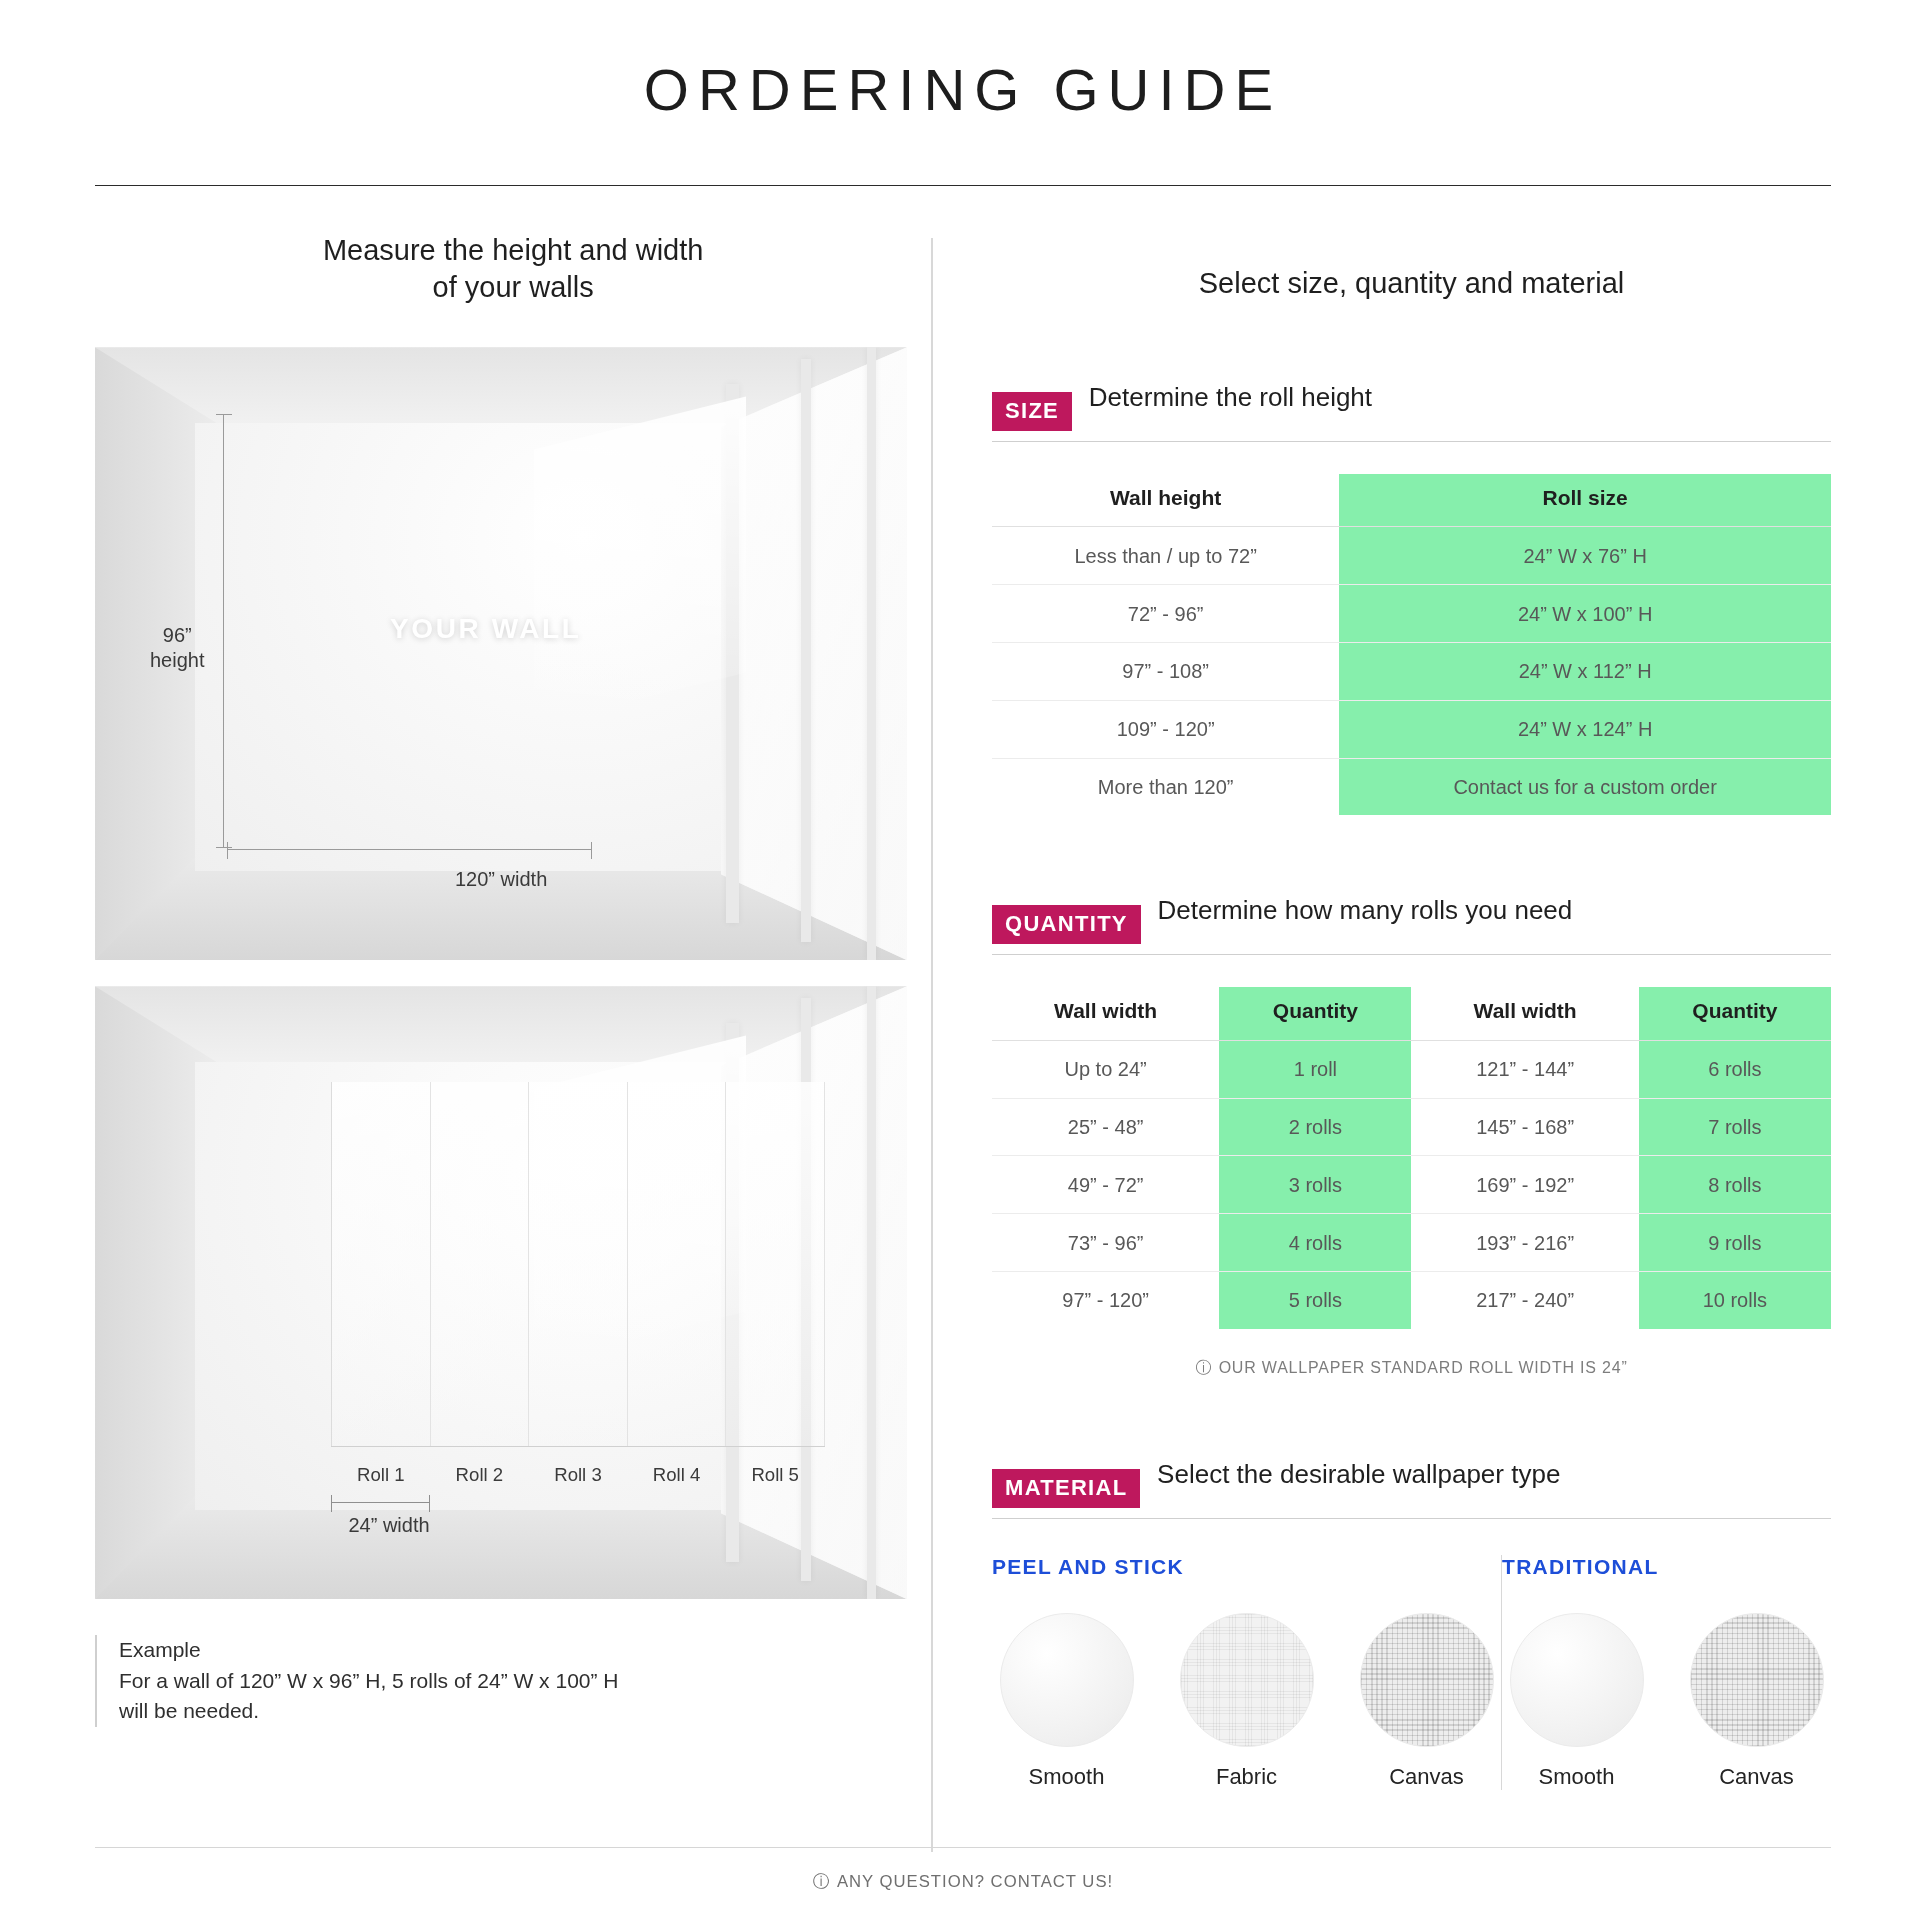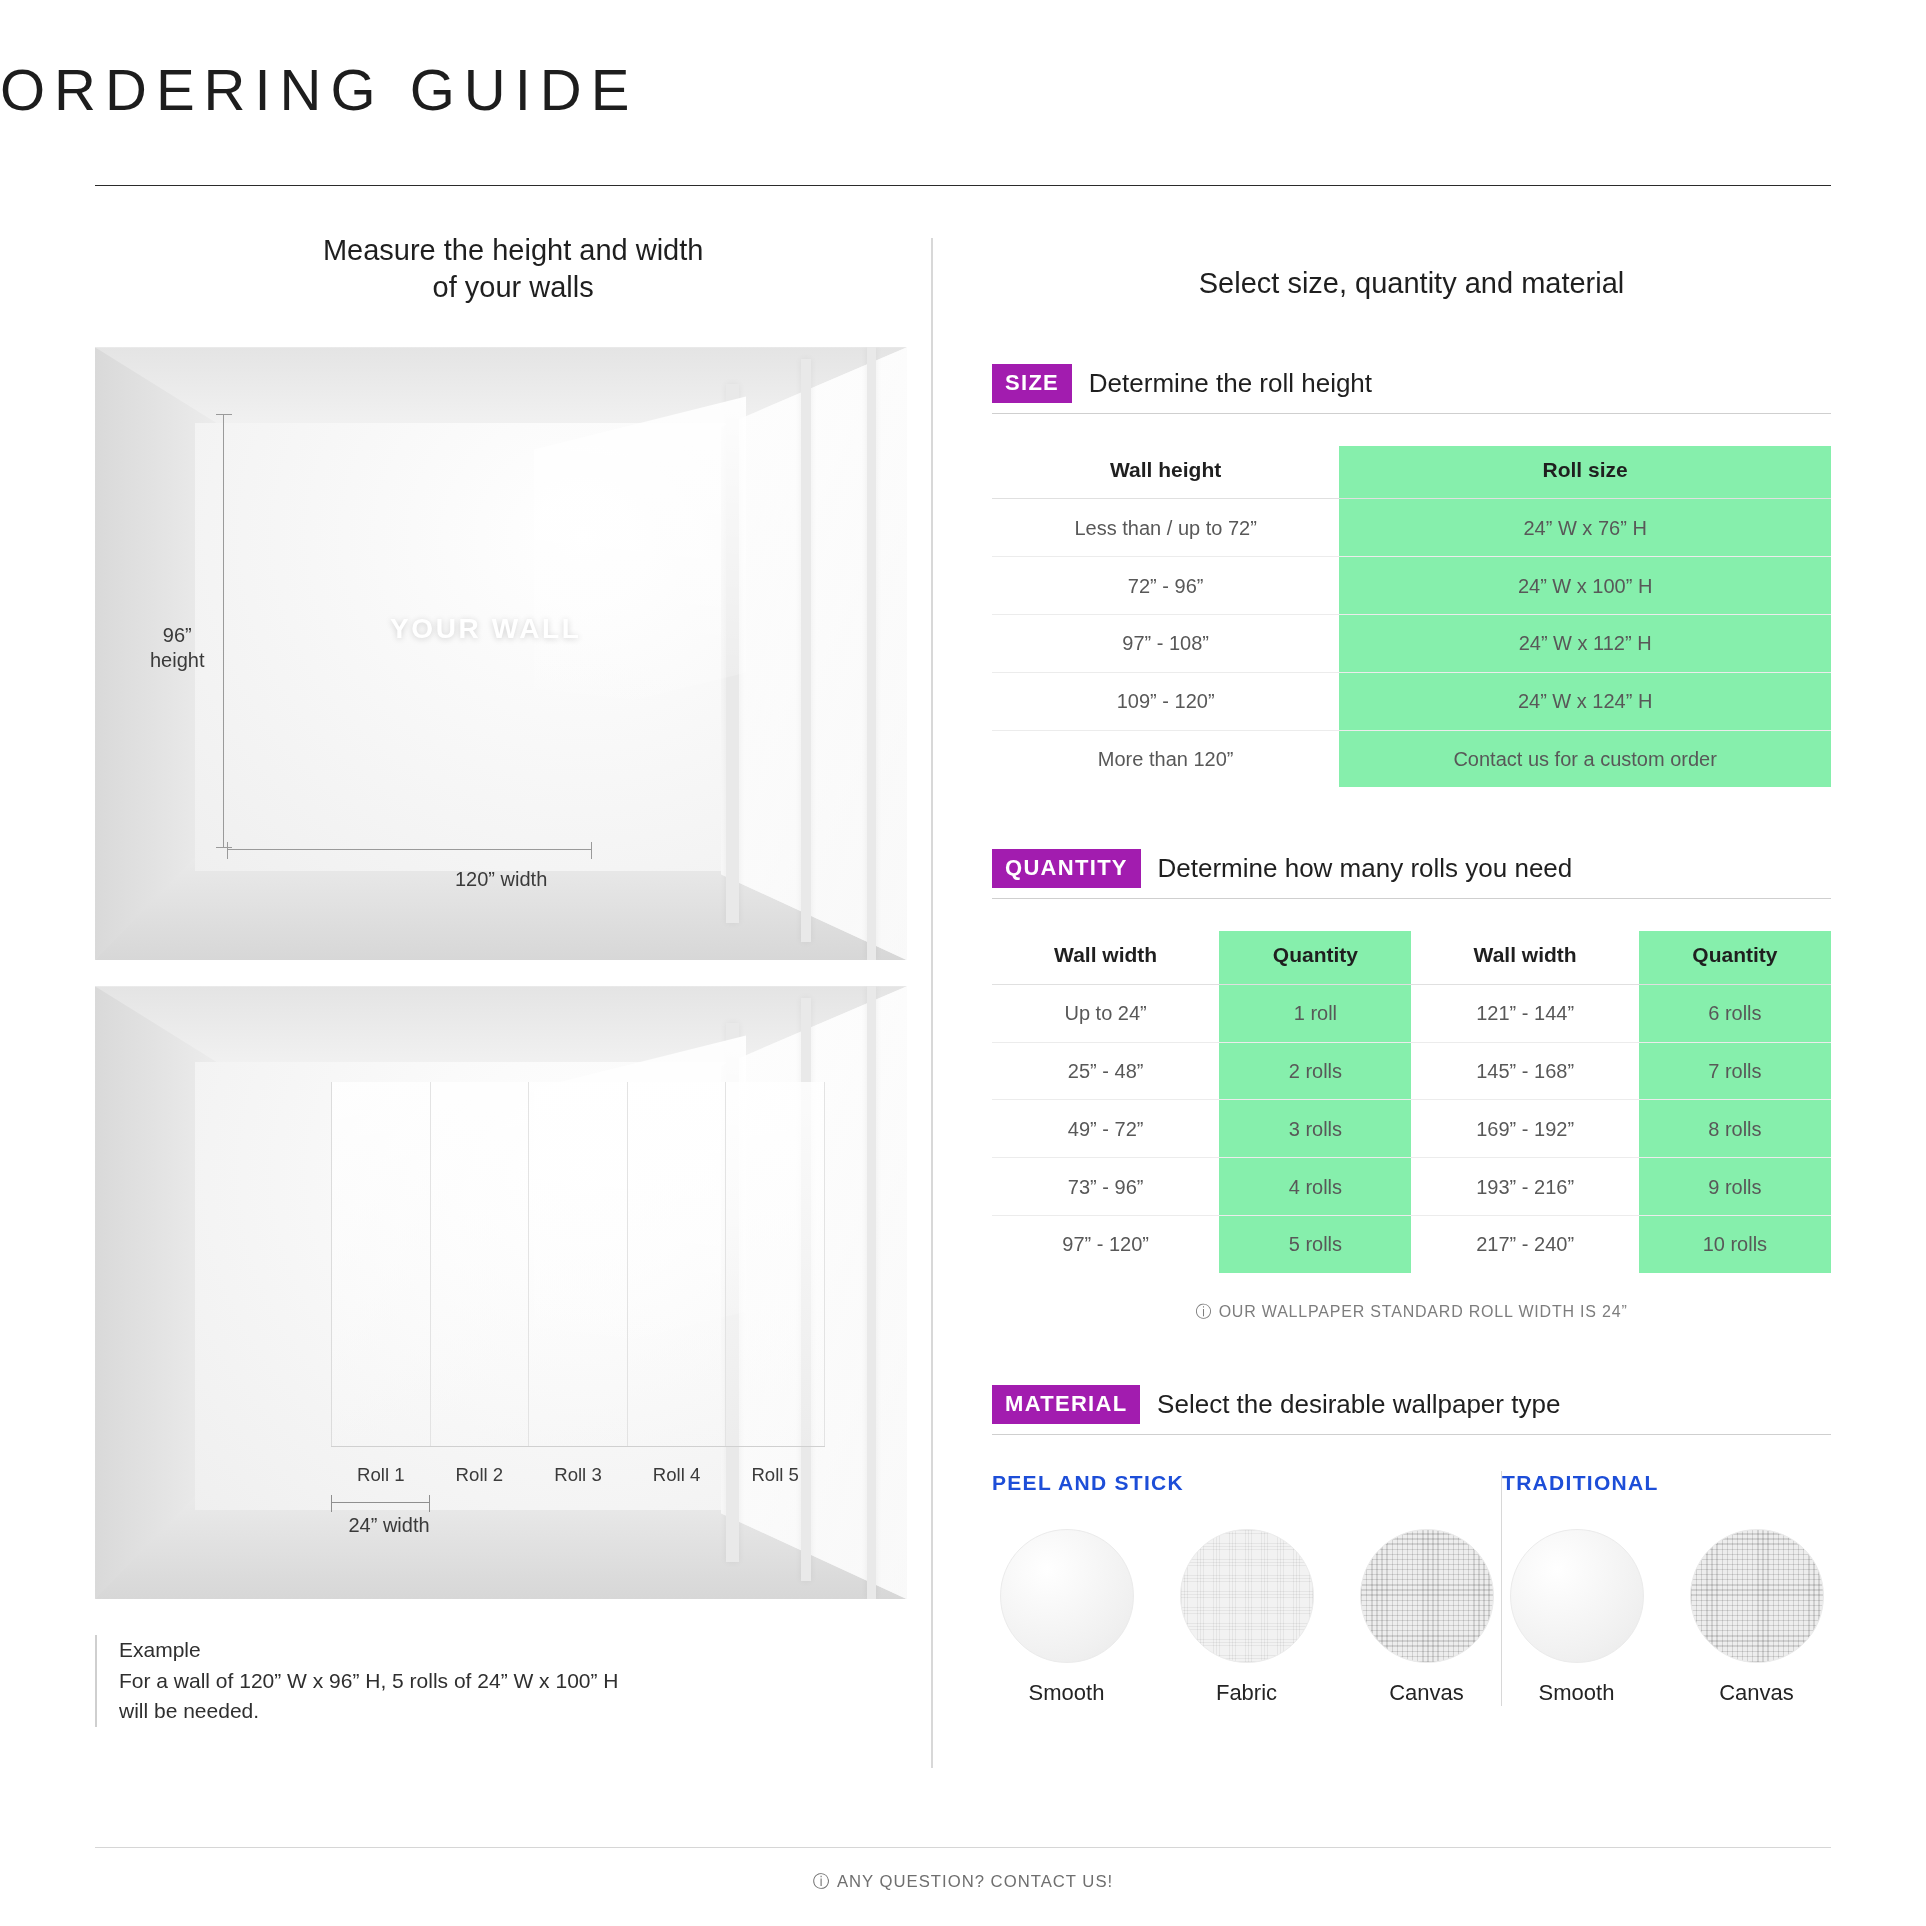--- a/index.html
+++ b/index.html
@@ -8,21 +8,21 @@
     width: 1926px; height: 1926px;
     background: #ffffff;
     font-family: "Liberation Sans", sans-serif;
     color: #2b2b2b;
     position: relative;
     overflow: hidden;
   }
 
   
   .page-title {
-    text-align: left;
+    text-align: center;
     font-size: 58px;
     font-weight: 300;
     letter-spacing: 9px;
     padding-top: 56px;
     color: #1d1d1d;
   }
   .title-rule {
     margin: 62px 95px 0 95px;
     border-top: 1.9px solid #2b2b2b;
   }
@@ -189,23 +189,24 @@
   }
 
   
   .section { margin-bottom: 62px; }
   .section-head {
     display: flex; align-items: center; gap: 16.7px;
     border-bottom: 1.3px solid #cfcfcf;
     padding-bottom: 10.3px;
   }
   .tag {
-    background: #a21caf; color: #ffffff;
+    background: #be185d; color: #ffffff;
     font-size: 22px; font-weight: 700; letter-spacing: 1.3px;
     padding: 5.8px 13px 7px 13px;
+    margin-top: 28px;
   }
   .section-title { font-size: 26px; font-weight: 400; color: #1f1f1f; }
 
   table { width: 100%; border-collapse: collapse; margin-top: 32px; }
   th {
     font-size: 21px; font-weight: 700; color: #1f1f1f;
     padding: 11.6px 6.4px 16.7px 6.4px; text-align: center;
     border-bottom: 1.3px solid #e0e0e0;
   }
   td {

